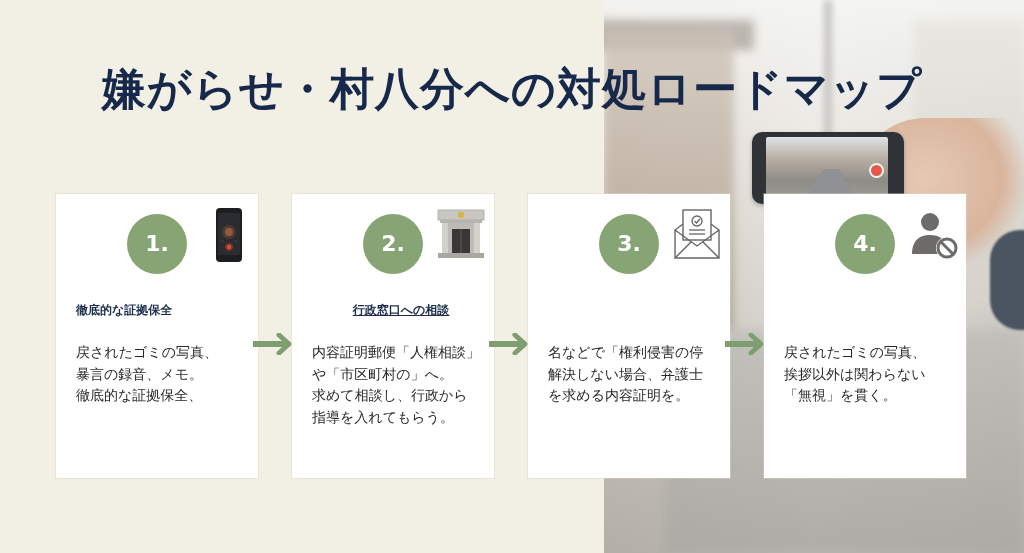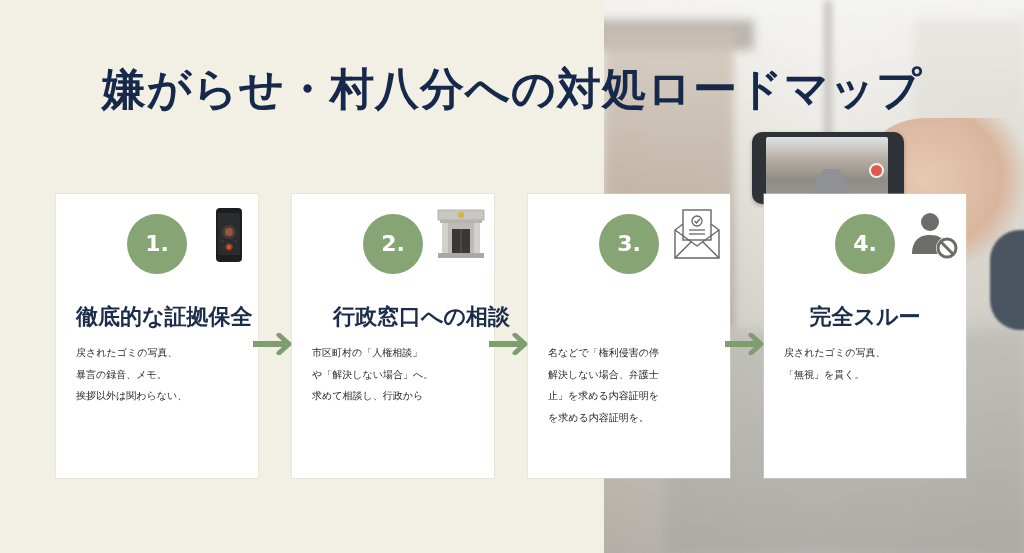--- a/index.html
+++ b/index.html
@@ -82,27 +82,27 @@
   .card .badge {
     position:absolute; left:71px; top:20px; width:60px; height:60px;
     border-radius:50%; background:#86a474; color:#ffffff;
     font-size:22px; font-weight:bold; text-align:center; line-height:60px;
   }
   .card .icon {
     position:absolute; left:154px; top:12px; width:40px; height:60px;
   }
   .card .heading {
     position:absolute; left:0; top:108px; width:202px; text-align:center;
-    font-size:22px; font-weight:bold; color:#1c2d4c; white-space:nowrap;
+    font-size:12px; font-weight:bold; color:#1c2d4c; white-space:nowrap;
   }
   .card.c1 .heading { text-align:left; left:20px; }
-  .card.c2 .heading { text-align:right; left:16px; }
+  .card.c2 .heading { text-align:center; left:8px;text-decoration:underline; }
   .card .body {
     position:absolute; left:20px; top:148px; width:180px;
-    font-size:10px; line-height:21.5px; color:#2a2a2a;
+    font-size:14px; line-height:21.5px; color:#2a2a2a;
   }
   .card .body div { white-space:nowrap; }
   .arrow {
     position:absolute; top:333px; width:46px; height:22px;
   }
 </style>
 </head>
 <body>
 
 <div class="bg-left"></div>
@@ -135,21 +135,21 @@
       <circle cx="19" cy="41" r="2.5" fill="#d8502f"></circle>
       <circle cx="19" cy="41" r="3.5" fill="none" stroke="#aa3a22" stroke-width="0.8"></circle>
       <line x1="11" y1="35" x2="14" y2="35" stroke="#555" stroke-width="0.6"></line>
       <line x1="24" y1="35" x2="27" y2="35" stroke="#555" stroke-width="0.6"></line>
     </svg>
   </div>
   <div class="heading">徹底的な証拠保全</div>
   <div class="body">
     <div>戻されたゴミの写真、</div>
     <div>暴言の録音、メモ。</div>
-    <div>挨拶以外は関わらない、</div>
+    <div>徹底的な証拠保全、</div>
   </div>
 </div>
 
 <svg class="arrow" style="left:253px" viewBox="0 0 46 22">
   <rect x="0" y="8" width="32" height="6" fill="#7f9e70"></rect>
   <polyline points="26,2 36,11 26,20" fill="none" stroke="#7f9e70" stroke-width="5" stroke-linecap="round" stroke-linejoin="round"></polyline>
 </svg>
 
 <div class="card c2" style="left:292px">
   <div class="badge">2.</div>
@@ -161,23 +161,24 @@
       <rect x="6" y="15" width="6" height="30" fill="#d2d1cc"></rect>
       <rect x="38" y="15" width="6" height="30" fill="#d2d1cc"></rect>
       <rect x="12" y="15" width="26" height="30" fill="#bcbbb6"></rect>
       <rect x="16" y="21" width="18" height="24" fill="#3a3836"></rect>
       <line x1="25" y1="21" x2="25" y2="45" stroke="#6b6864" stroke-width="0.8"></line>
       <rect x="2" y="45" width="46" height="5" fill="#a9a8a3"></rect>
     </svg>
   </div>
   <div class="heading">行政窓口への相談</div>
   <div class="body">
-    <div>市区町村の「人権相談」</div>
-    <div>や「解決しない場合」へ。</div>
+    <div>内容証明郵便「人権相談」</div>
+    <div>や「市区町村の」へ。</div>
     <div>求めて相談し、行政から</div>
+    <div>指導を入れてもらう。</div>
   </div>
 </div>
 
 <svg class="arrow" style="left:489px" viewBox="0 0 46 22">
   <rect x="0" y="8" width="32" height="6" fill="#7f9e70"></rect>
   <polyline points="26,2 36,11 26,20" fill="none" stroke="#7f9e70" stroke-width="5" stroke-linecap="round" stroke-linejoin="round"></polyline>
 </svg>
 
 <div class="card c3" style="left:528px">
   <div class="badge">3.</div>
@@ -190,39 +191,38 @@
       <line x1="17" y1="26" x2="33" y2="26" stroke="#666" stroke-width="1.3"></line>
       <polyline points="11,16 3,22 3,50 47,50 47,22 39,16" fill="none" stroke="#666" stroke-width="1.4"></polyline>
       <polyline points="3,22 25,38 47,22" fill="none" stroke="#666" stroke-width="1.4"></polyline>
       <line x1="3" y1="50" x2="19" y2="34" stroke="#666" stroke-width="1.4"></line>
       <line x1="47" y1="50" x2="31" y2="34" stroke="#666" stroke-width="1.4"></line>
     </svg>
   </div>
   <div class="body">
     <div>名などで「権利侵害の停</div>
     <div>解決しない場合、弁護士</div>
-    <div>止」を求める内容証明を</div>
     <div>を求める内容証明を。</div>
   </div>
 </div>
 
 <svg class="arrow" style="left:725px" viewBox="0 0 46 22">
   <rect x="0" y="8" width="32" height="6" fill="#7f9e70"></rect>
   <polyline points="26,2 36,11 26,20" fill="none" stroke="#7f9e70" stroke-width="5" stroke-linecap="round" stroke-linejoin="round"></polyline>
 </svg>
 
 <div class="card c4" style="left:764px">
   <div class="badge">4.</div>
   <div class="icon" style="left:144px; top:16px; width:52px; height:52px">
     <svg width="52" height="52" viewBox="0 0 52 52">
       <circle cx="22" cy="12" r="9" fill="#6e6c6a"></circle>
       <path d="M4 44 C4 30 12 25 22 25 C30 25 34 28 36 31 L36 44 Z" fill="#6e6c6a"></path>
       <circle cx="39" cy="38" r="11" fill="#ffffff"></circle>
       <circle cx="39" cy="38" r="9" fill="none" stroke="#6e6c6a" stroke-width="3"></circle>
       <line x1="32.5" y1="31.5" x2="45.5" y2="44.5" stroke="#6e6c6a" stroke-width="3"></line>
     </svg>
   </div>
-  <div class="heading">完全スルー</div>
   <div class="body">
     <div>戻されたゴミの写真、</div>
+    <div>挨拶以外は関わらない</div>
     <div>「無視」を貫く。</div>
   </div>
 </div>
 
 </body></html>

